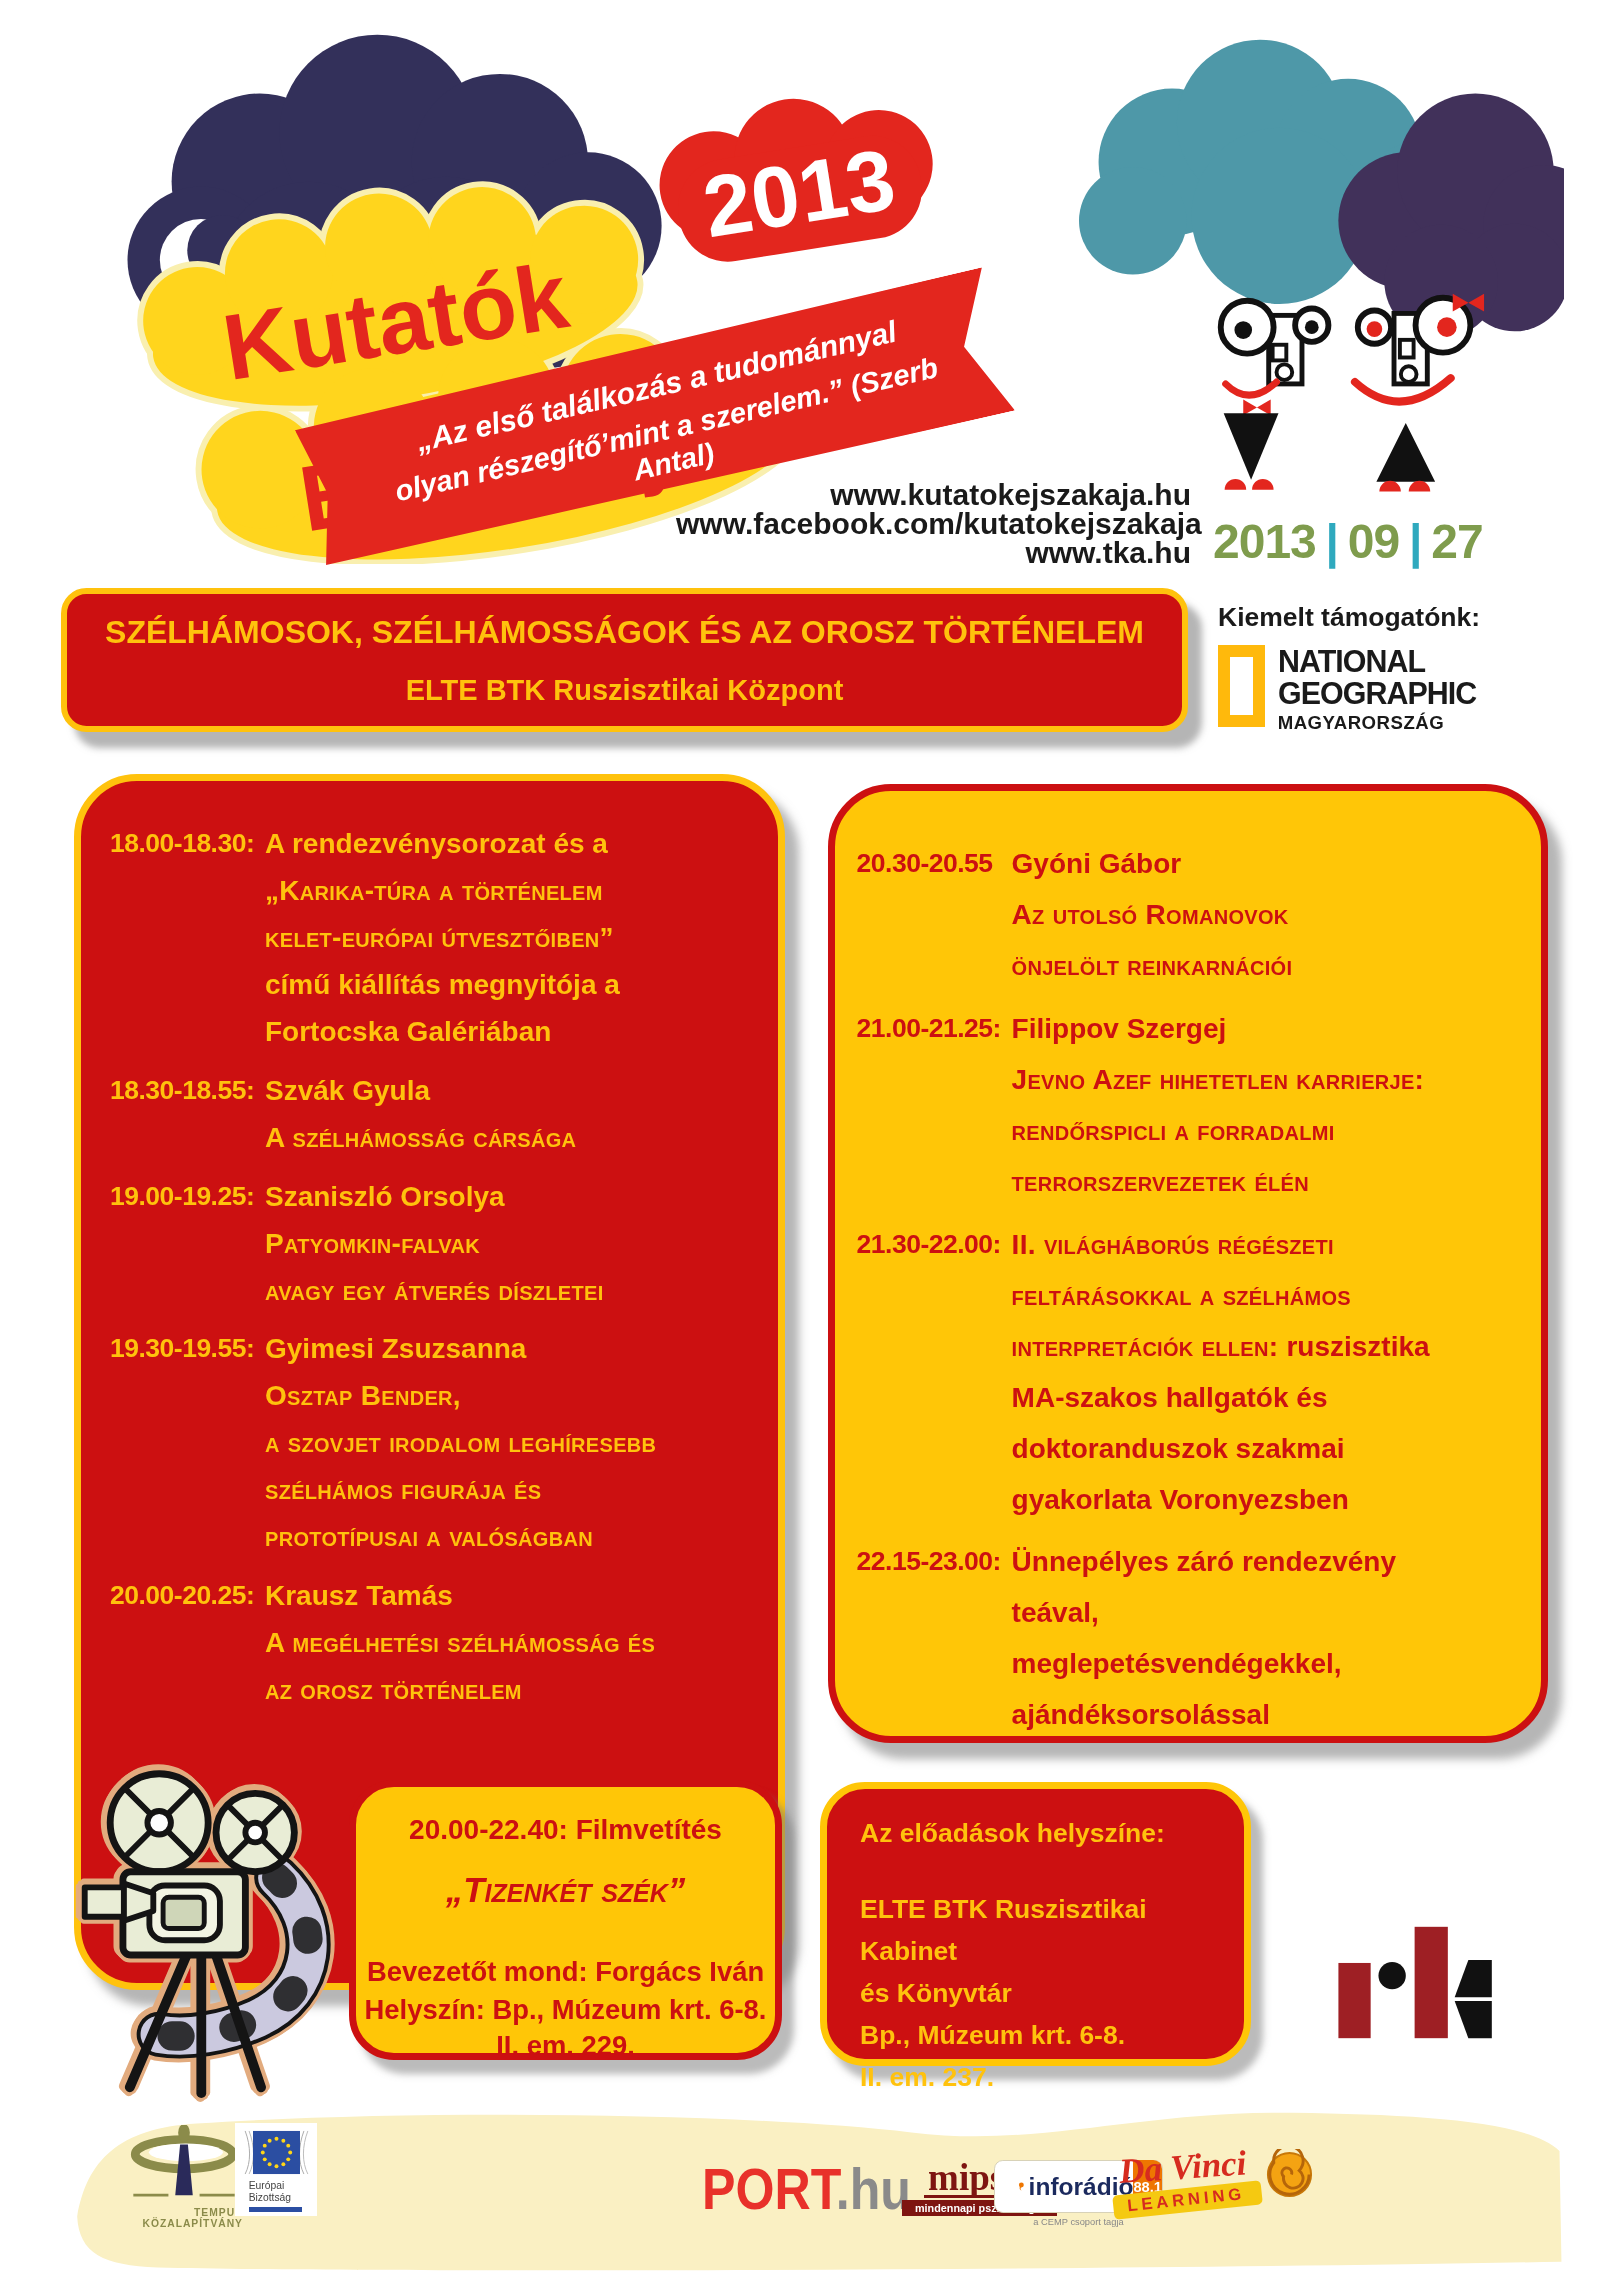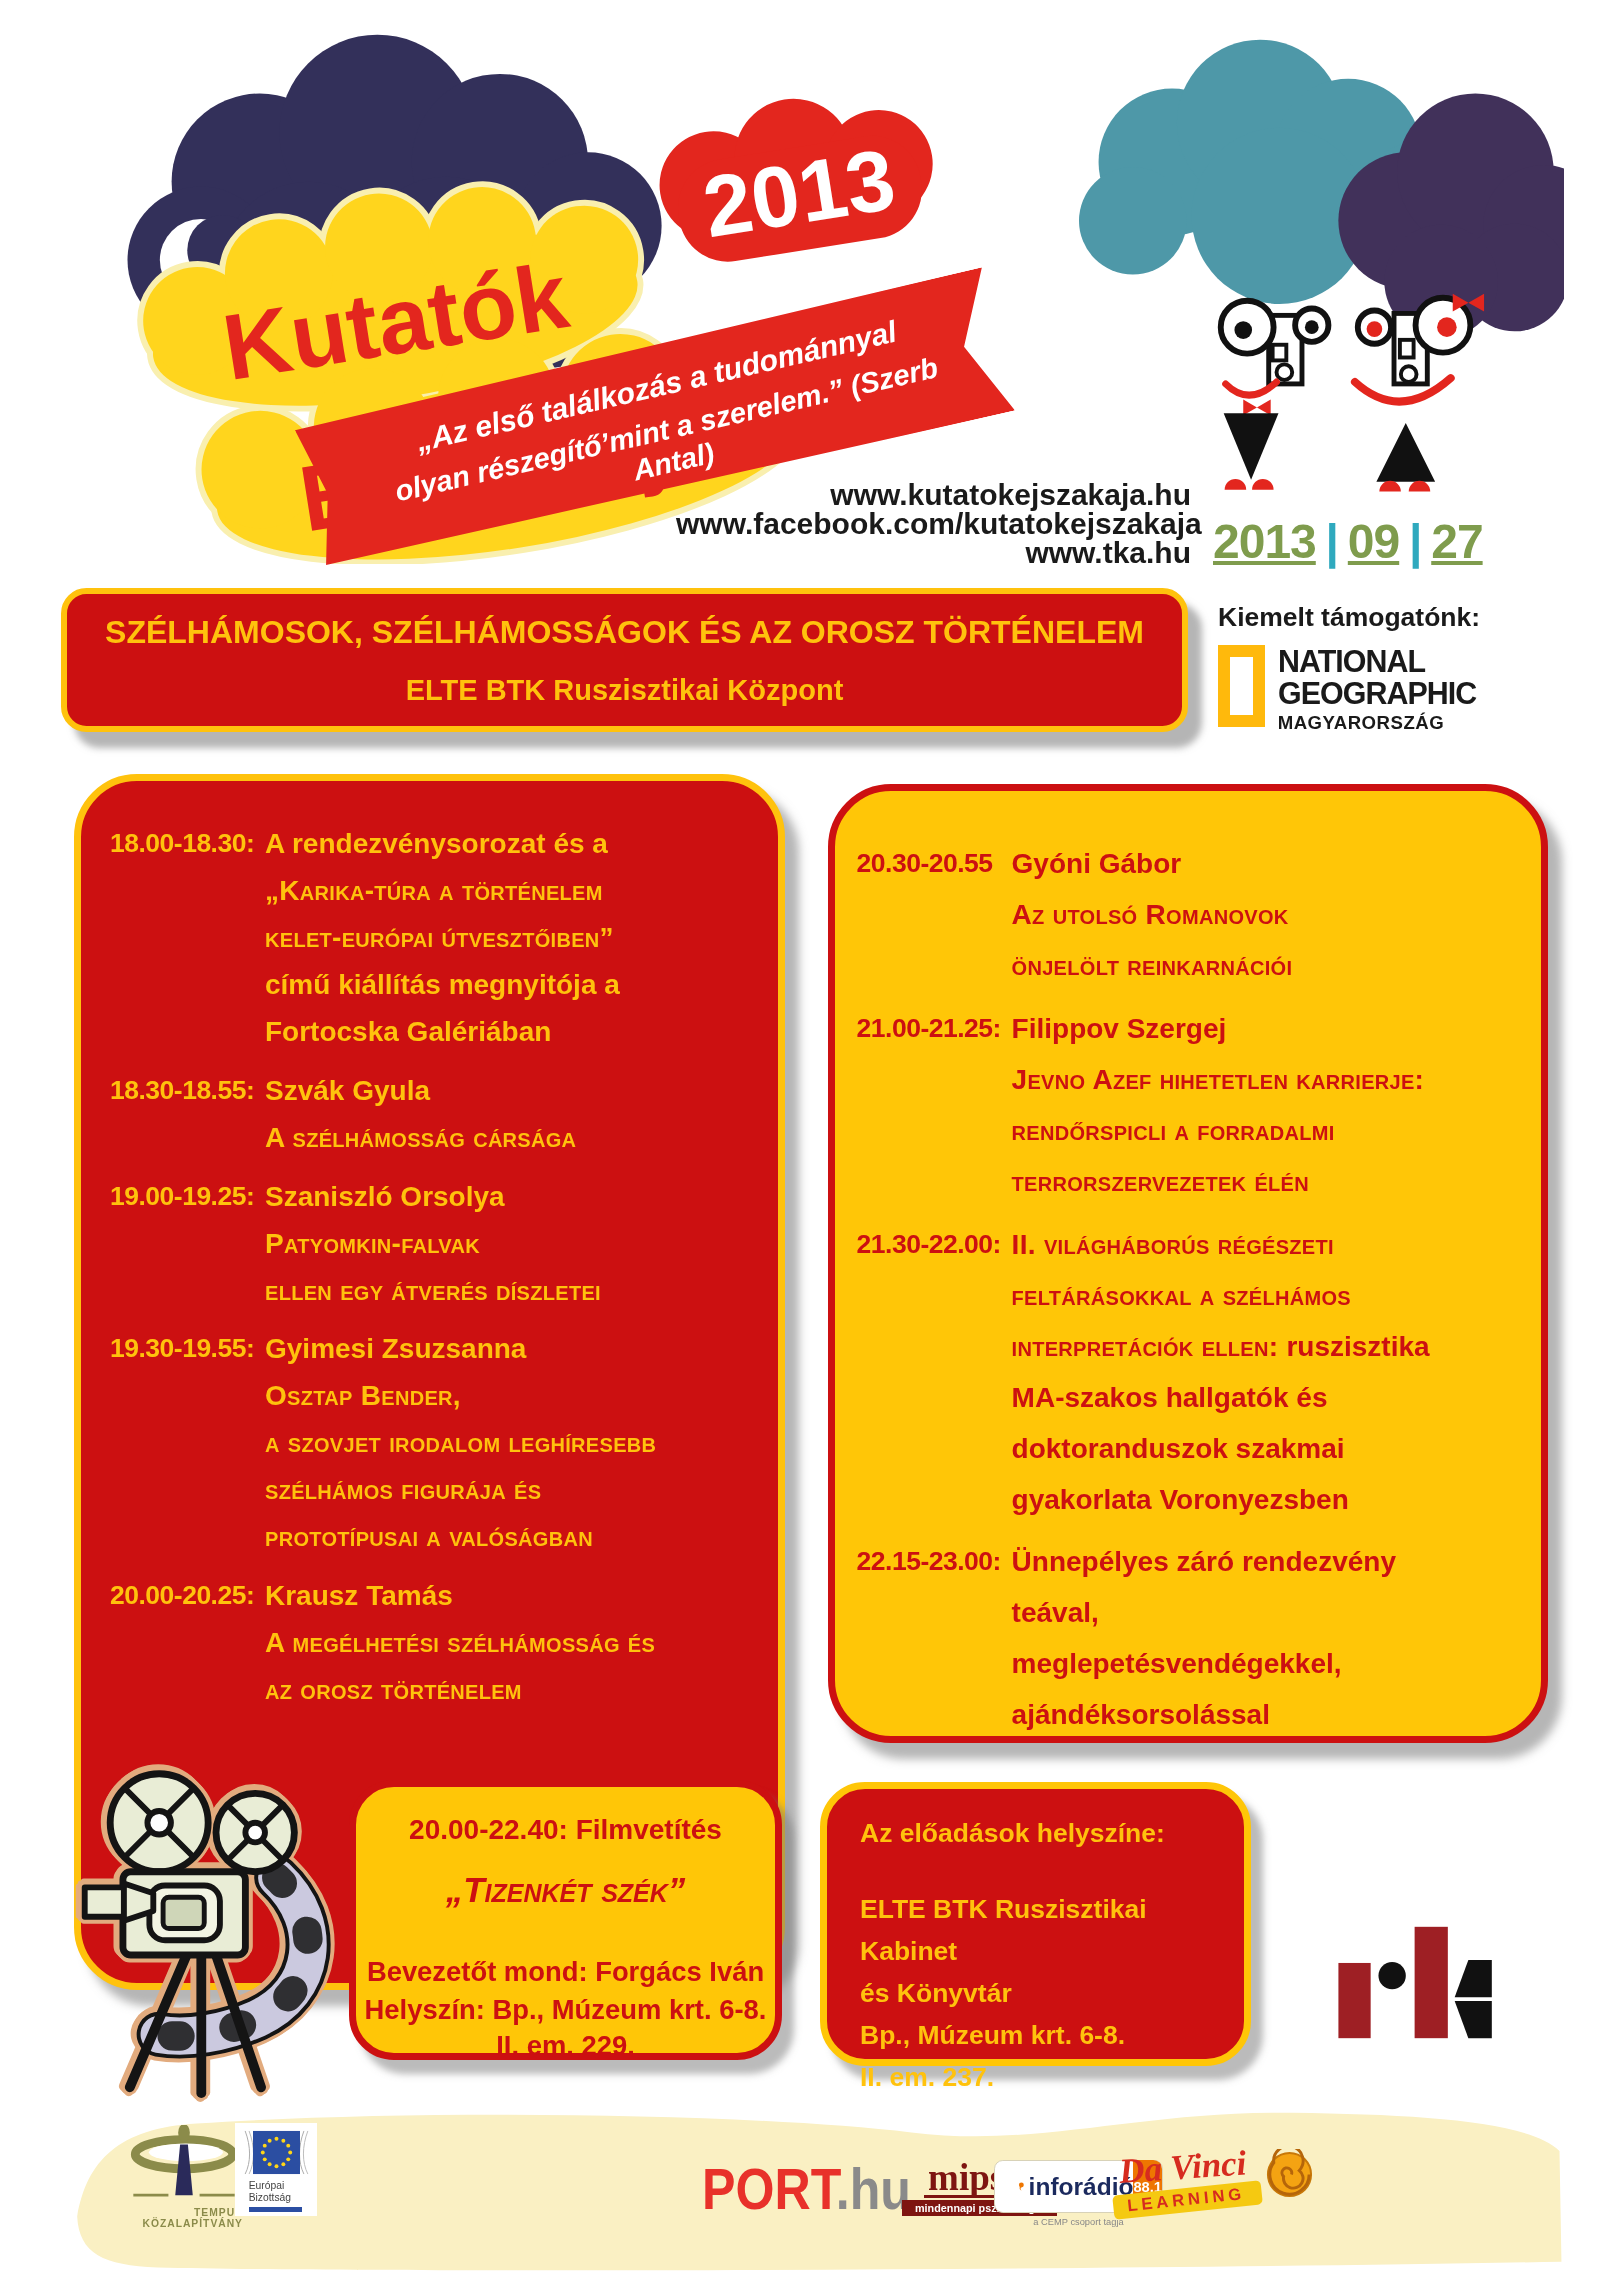--- a/index.html
+++ b/index.html
@@ -22,21 +22,21 @@
     color:#fff; font-style:italic; font-weight:bold;
     padding:25.5px 39px 0 57px; text-align:center;
   }
   #ribbon .rl1 { font-size:30px; }
   #ribbon .rl2 { font-size:29px; margin-top:11.8px; }
 
   #urls { left:676px; top:480px; width:515px; text-align:right;
           font-weight:bold; font-size:30px; line-height:29px; color:#1A1A1A; }
 
   #date { left:1213px; top:514px; font-weight:bold; font-size:48px;
-          color:#7F9C4D; letter-spacing:-1px;text-decoration:underline; }
+          color:#7F9C4D; letter-spacing:-1px; }
   #date .sep { color:#2FA9BE; margin:0 9.8px; font-weight:bold; }
 
   
   #banner {
     left:61px; top:588px; width:1127px; height:144px;
     background:#CC1011; border:6.9px solid #FFC20D; border-radius:25.5px;
     box-shadow:13.7px 15.7px 7.8px rgba(120,120,120,.55);
     color:#FFC20D; text-align:center; padding-top:19.6px;
   }
   #banner .t1 { font-size:32px; font-weight:bold; }
@@ -296,21 +296,21 @@
     <div class="lines">
       <div class="ln">Szvák Gyula</div>
       <div class="ln sc">A szélhámosság cársága</div>
     </div>
   </div>
   <div class="entry">
     <div class="time">19.00-19.25:</div>
     <div class="lines">
       <div class="ln">Szaniszló Orsolya</div>
       <div class="ln sc">Patyomkin-falvak</div>
-      <div class="ln sc">ellen egy átverés díszletei</div>
+      <div class="ln sc">avagy egy átverés díszletei</div>
     </div>
   </div>
   <div class="entry">
     <div class="time">19.30-19.55:</div>
     <div class="lines">
       <div class="ln">Gyimesi Zsuzsanna</div>
       <div class="ln sc">Osztap Bender,</div>
       <div class="ln sc">a szovjet irodalom leghíresebb</div>
       <div class="ln sc">szélhámos figurája és</div>
       <div class="ln sc">prototípusai a valóságban</div>

